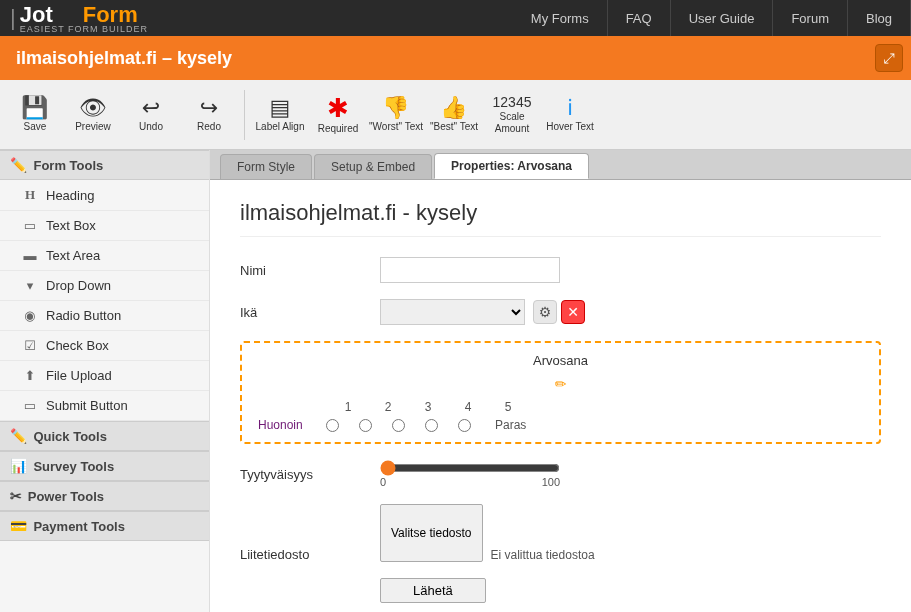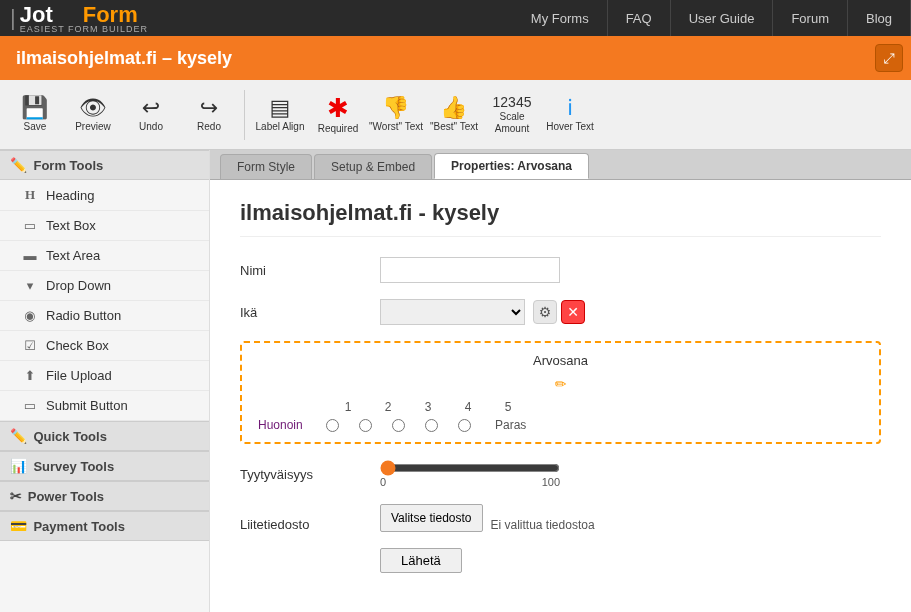--- a/index.html
+++ b/index.html
@@ -189,21 +189,21 @@
 
     
     #form-content {
       flex: 1;
       overflow-y: auto;
       padding: 20px 30px;
       background: #fff;
     }
     #form-title {
       font-size: 22px;
-      font-weight: bold;
+      font-weight: normal;
       color: #333;
       margin-bottom: 20px;
       border-bottom: 1px solid #eee;
       padding-bottom: 10px;
     }
 
     .form-row {
       display: flex;
       align-items: center;
       margin-bottom: 16px;
@@ -317,36 +317,36 @@
       display: flex;
       align-items: flex-end;
       margin-bottom: 16px;
     }
     .file-row .form-label {
       width: 140px;
     }
     .file-btn {
       background: #f0f0f0;
       border: 1px solid #aaa;
-      padding: 6px 10px;
+      padding: 21px 10px;
       font-size: 12px;
       cursor: pointer;
       border-radius: 2px;
     }
     .file-text {
       font-size: 12px;
       color: #555;
       margin-left: 8px;
     }
 
     
     .submit-btn {
       background: #f0f0f0;
       border: 1px solid #aaa;
-      padding: 4px 20px;
+      padding: 4px 32px;
       font-size: 13px;
       cursor: pointer;
       border-radius: 2px;
       margin-left: 140px;
     }
 
     
     .row-actions {
       display: flex;
       gap: 4px;

